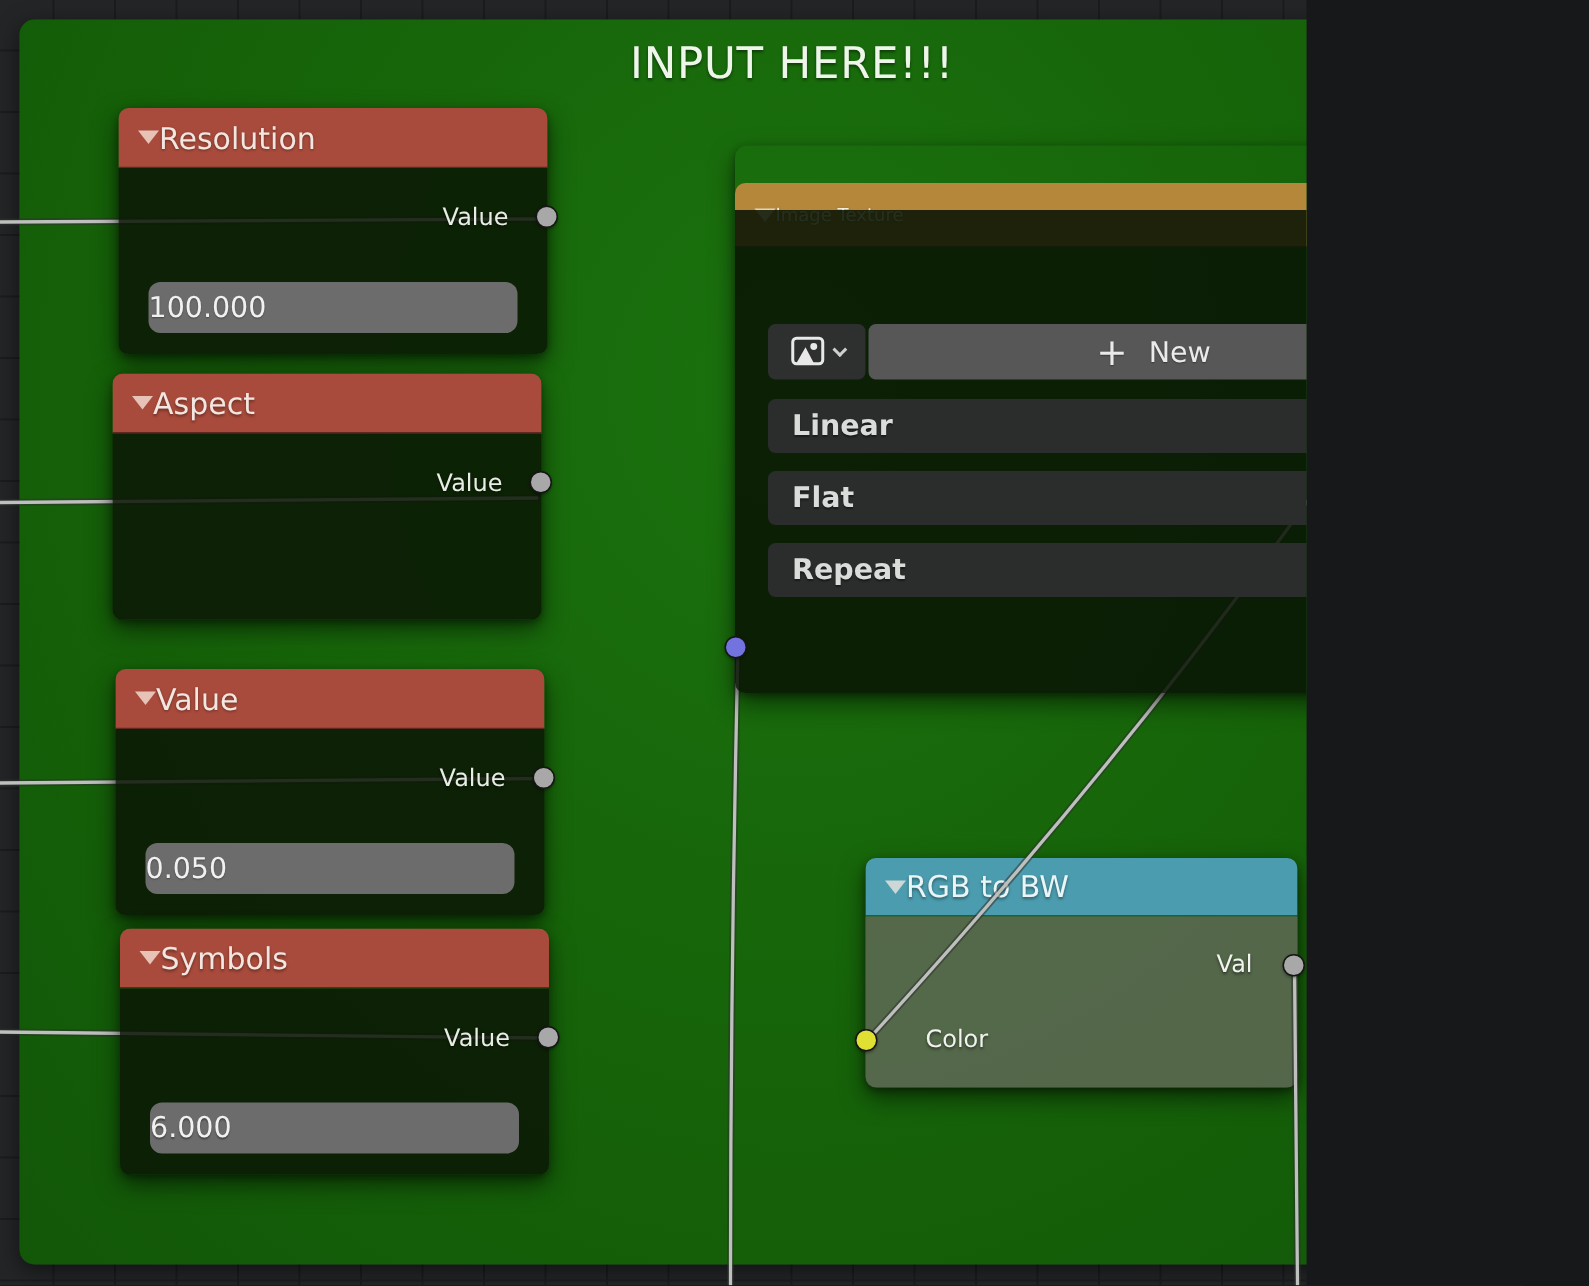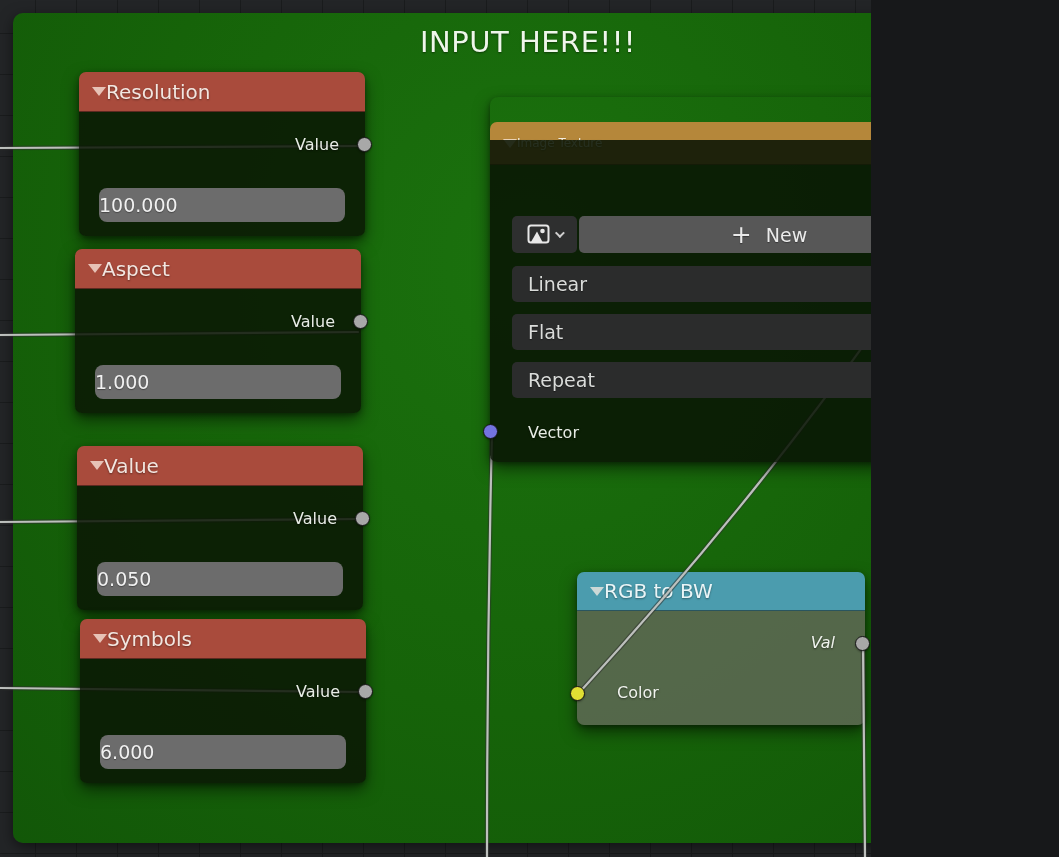--- a/index.html
+++ b/index.html
@@ -61,30 +61,30 @@
   .seg{flex:1;display:flex;}
   .btn{flex:1;background:#575757;display:flex;align-items:center;justify-content:center;gap:14px;font-size:19px;color:#ebebeb;text-shadow:0 1px 1px rgba(0,0,0,.35);}
   .btn.new{border-radius:5px 0 0 5px;border-right:2px solid #2a2a2a;}
   .btn.open{border-radius:0 5px 5px 0;}
   .plus{font-size:25px;font-weight:400;color:#e9e9e9;line-height:0;}
   .select{
     position:absolute;left:22px;right:22px;height:36px;background:#2b2c2c;border-radius:5px;
     display:flex;align-items:center;padding:0 16px;font-size:19px;color:#dadcda;
     text-shadow:0 1px 1px rgba(0,0,0,.4);
   }
-  .select .lbl{flex:1;}
+  .select .lbl{flex:1;font-weight:bold;}
   .chev{width:9px;height:9px;border-right:2px solid #c9cbc9;border-bottom:2px solid #c9cbc9;transform:rotate(45deg) translateY(-2px);}
   .chev.sm{width:7px;height:7px;border-color:#cfcfcf;}
   .tex .row.in{top:318px;height:36px;line-height:36px;padding-left:38px;}
   .sock-vector{left:-7px;top:327px;background:#7373e0;}
   
   .rgb{left:577px;top:572px;width:288px;height:153px;}
   .rgb .nhead{height:39px;background:#4b9cae;color:#eaf5f7;font-size:20px;}
   .rgb .nbody{top:39px;background:rgba(102,105,92,.78);}
-  .rgb .row.out{top:53px;height:36px;line-height:36px;padding-right:30px;color:#f0f3ee;font-style:italic;}
+  .rgb .row.out{top:53px;height:36px;line-height:36px;padding-right:30px;color:#f0f3ee;}
   .rgb .row.in{top:103px;height:36px;line-height:36px;padding-left:40px;color:#f0f3ee;}
   .free-sock{position:absolute;width:15px;height:15px;border-radius:50%;border:1.5px solid #161616;box-shadow:0 1px 2px rgba(0,0,0,.35);}
   
   svg.wires{position:absolute;left:0;top:0;pointer-events:none;}
   .whalo{fill:none;stroke:#2f322f;stroke-opacity:.55;stroke-width:4.6px;stroke-linecap:round;}
   .wlite{fill:none;stroke:#bdc0bd;stroke-width:2.2px;stroke-linecap:round;}
 </style>
 </head>
 <body>
 
@@ -154,21 +154,20 @@
   </div>
 
   <div class="node vnode" style="left:75px;top:249px;">
     <div class="nhead">
       <span class="tri"></span>
       <span>Aspect</span>
     </div>
     <div class="nbody"></div>
     <div class="row out">Value</div>
     <div class="sock"></div>
-    <div class="vfield">1.000</div>
   </div>
 
   <div class="node vnode" style="left:77px;top:446px;">
     <div class="nhead">
       <span class="tri"></span>
       <span>Value</span>
     </div>
     <div class="nbody"></div>
     <div class="row out">Value</div>
     <div class="sock"></div>
@@ -219,17 +218,16 @@
     </div>
     <div class="select" style="top:217px;">
       <span class="lbl">Flat</span>
       <span class="chev"></span>
     </div>
     <div class="select" style="top:265px;">
       <span class="lbl">Repeat</span>
       <span class="chev"></span>
     </div>
 
-    <div class="row in">Vector</div>
     <div class="sock sock-vector"></div>
   </div>
 
 </div>
 
 </body></html>

